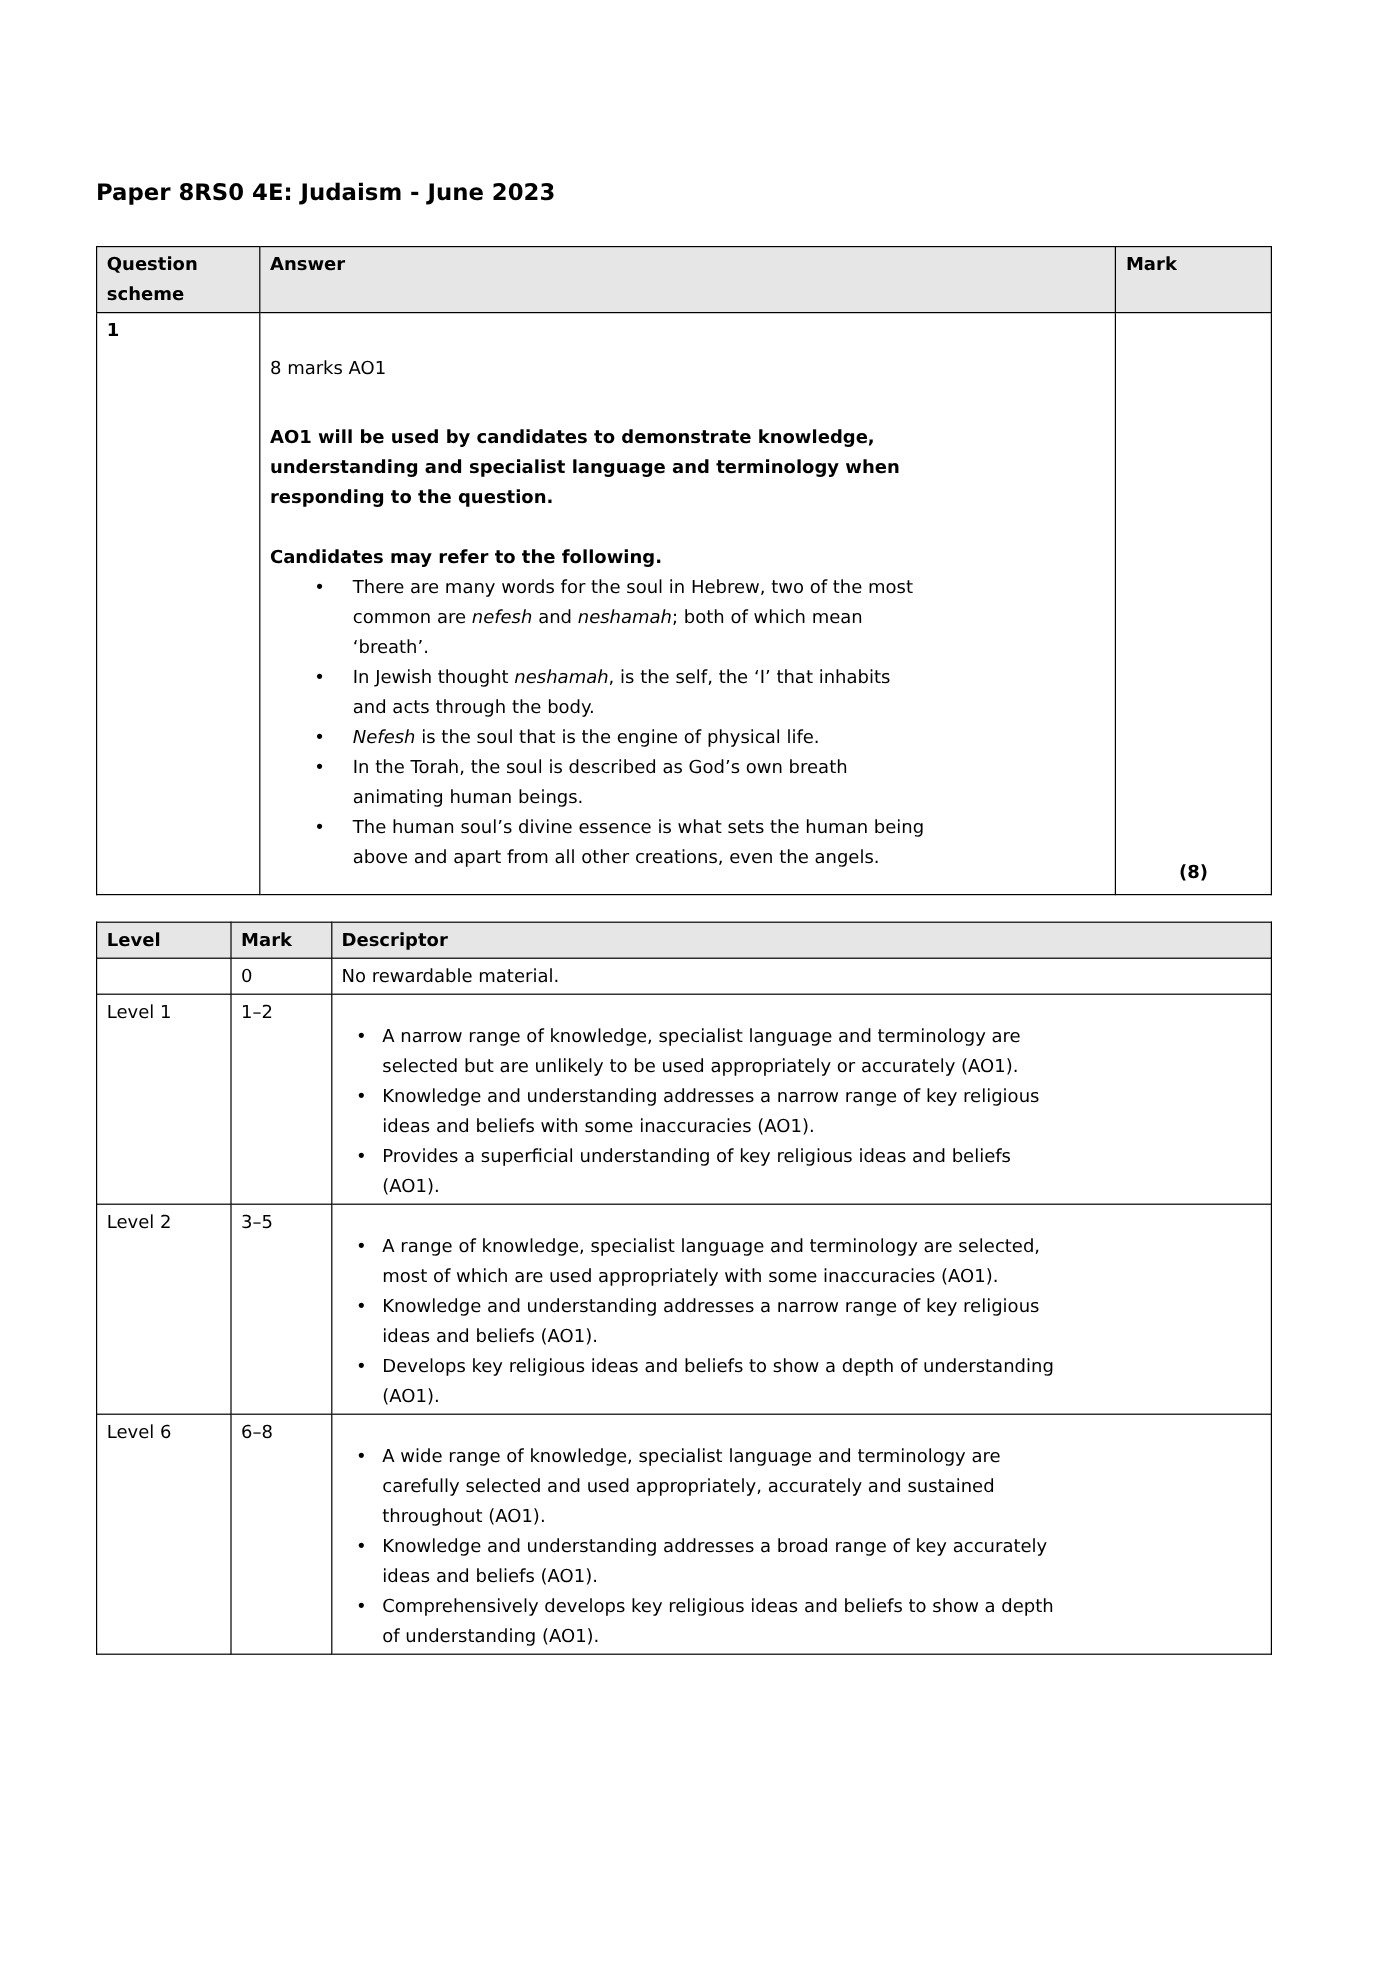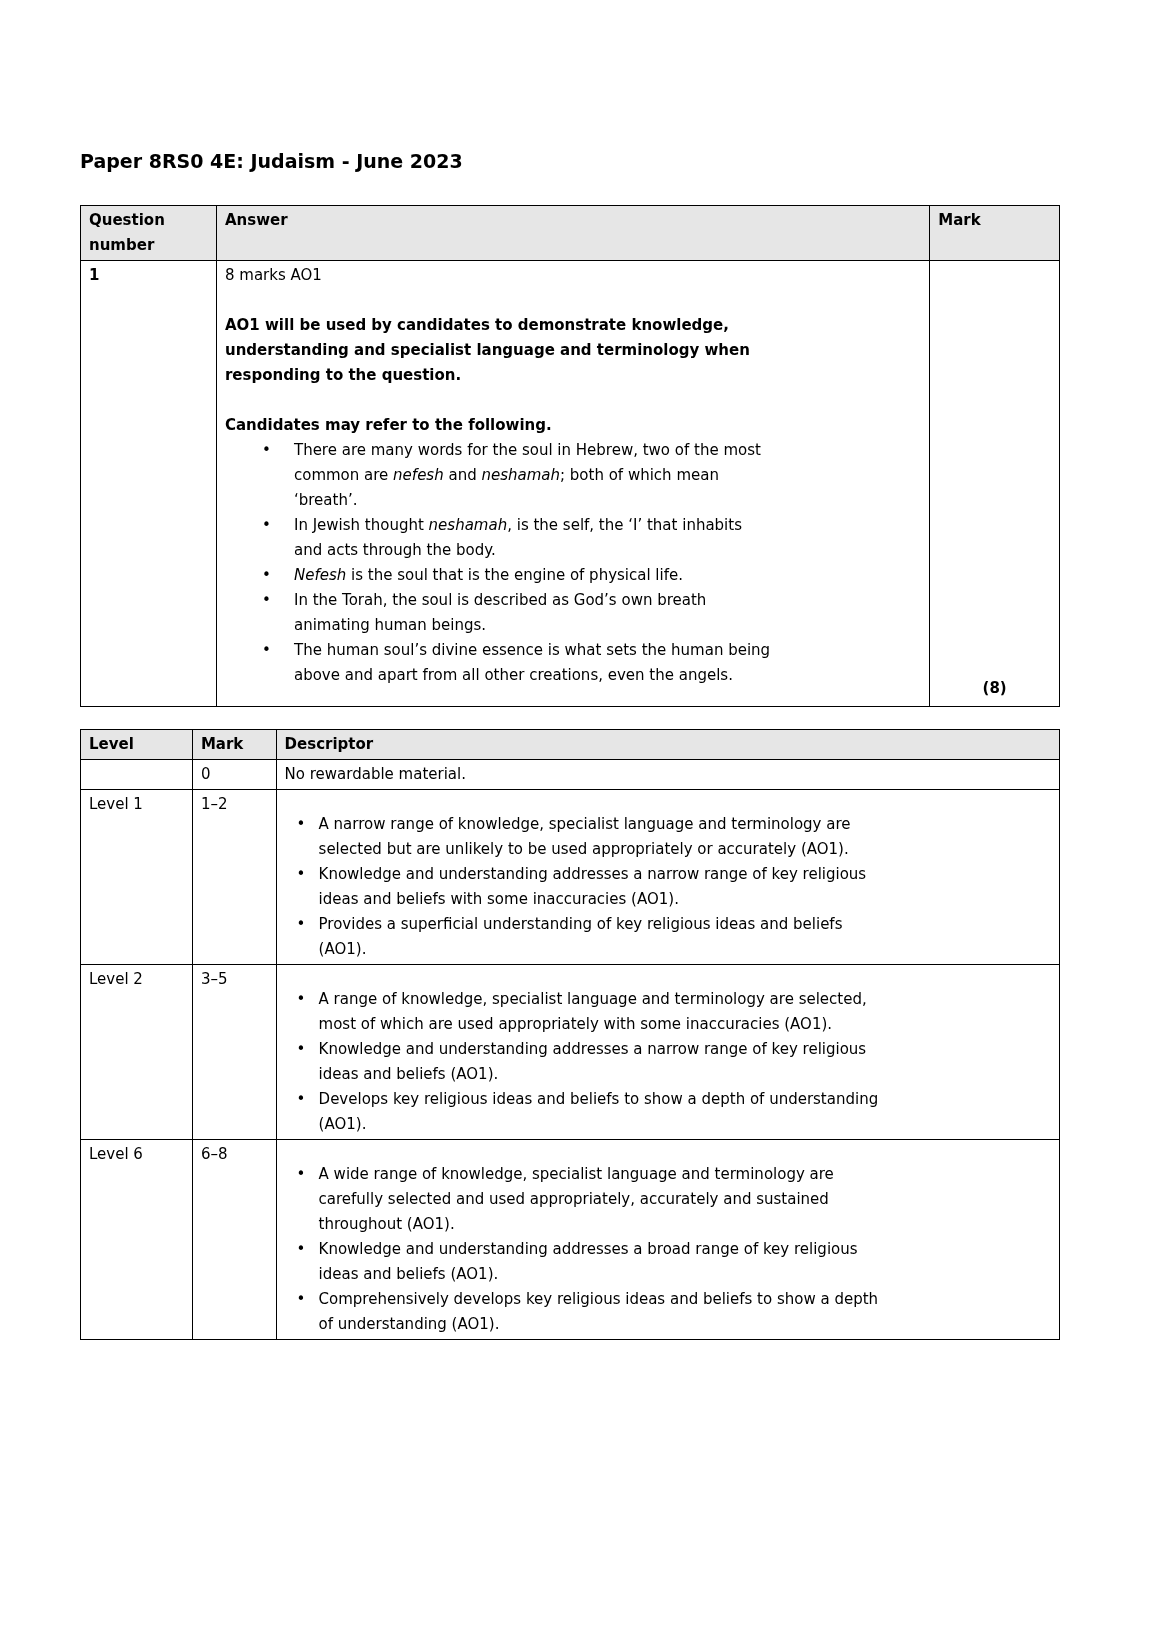--- a/index.html
+++ b/index.html
@@ -33,21 +33,21 @@
   th{background:var(--header-bg);font-weight:bold;}
   .question-table col.c-qnum{width:130px;}
   .question-table col.c-answer{width:682px;}
   .question-table col.c-mark{width:124px;}
   .levels-table col.c-level{width:107px;}
   .levels-table col.c-mark{width:80px;}
   .levels-table col.c-desc{width:749px;}
   .qnum-cell{font-weight:bold;}
   .answer-cell{padding-bottom:18px;}
   .answer-cell p{white-space:pre-wrap;}
-  .p-gap{margin-bottom:25px;}
+  .p-gap{margin-bottom:25px;margin-top:32px;}
   .bold{font-weight:bold;}
   .answer-bullets{list-style:none;margin-left:37px;}
   .answer-bullets li{position:relative;padding-left:32px;white-space:pre-wrap;}
   .answer-bullets li::before{content:"\2022";position:absolute;left:0;}
   em{font-style:italic;}
   .mark-cell{vertical-align:bottom;font-weight:bold;padding-bottom:5px;}
   .mark-cell span{display:block;text-align:center;}
   .desc-bullets{list-style:none;margin-left:12px;margin-top:20px;}
   .desc-bullets li{position:relative;padding-left:22px;white-space:pre-wrap;}
   .desc-bullets li::before{content:"\2022";position:absolute;left:0;}
@@ -62,21 +62,21 @@
   </div>
 
   <table class="question-table">
     <colgroup>
         <col class="c-qnum">
         <col class="c-answer">
         <col class="c-mark">
       </colgroup>
     <thead>
       <tr>
-        <th>Question number</th>
+        <th>Question scheme</th>
         <th>Answer</th>
         <th>Mark</th>
       </tr>
     </thead>
     <tbody>
       <tr>
         <td class="qnum-cell">1</td>
         <td class="answer-cell">
           <p class="p-gap">8 marks AO1</p>
           <p class="bold p-gap">AO1 will be used by candidates to demonstrate knowledge,
@@ -151,21 +151,21 @@
           </td>
         </tr>
         <tr>
           <td class="level-cell">Level 6</td>
           <td class="mark-range-cell">6–8</td>
           <td class="descriptor-cell">
             <ul class="desc-bullets">
               <li>A wide range of knowledge, specialist language and terminology are
 carefully selected and used appropriately, accurately and sustained
 throughout (AO1).</li>
-              <li>Knowledge and understanding addresses a broad range of key religious
+              <li>Knowledge and understanding addresses a broad range of key accurately
 ideas and beliefs (AO1).</li>
               <li>Comprehensively develops key religious ideas and beliefs to show a depth
 of understanding (AO1).</li>
             </ul>
           </td>
         </tr>
       </tbody>
   </table>
 
 </div>

